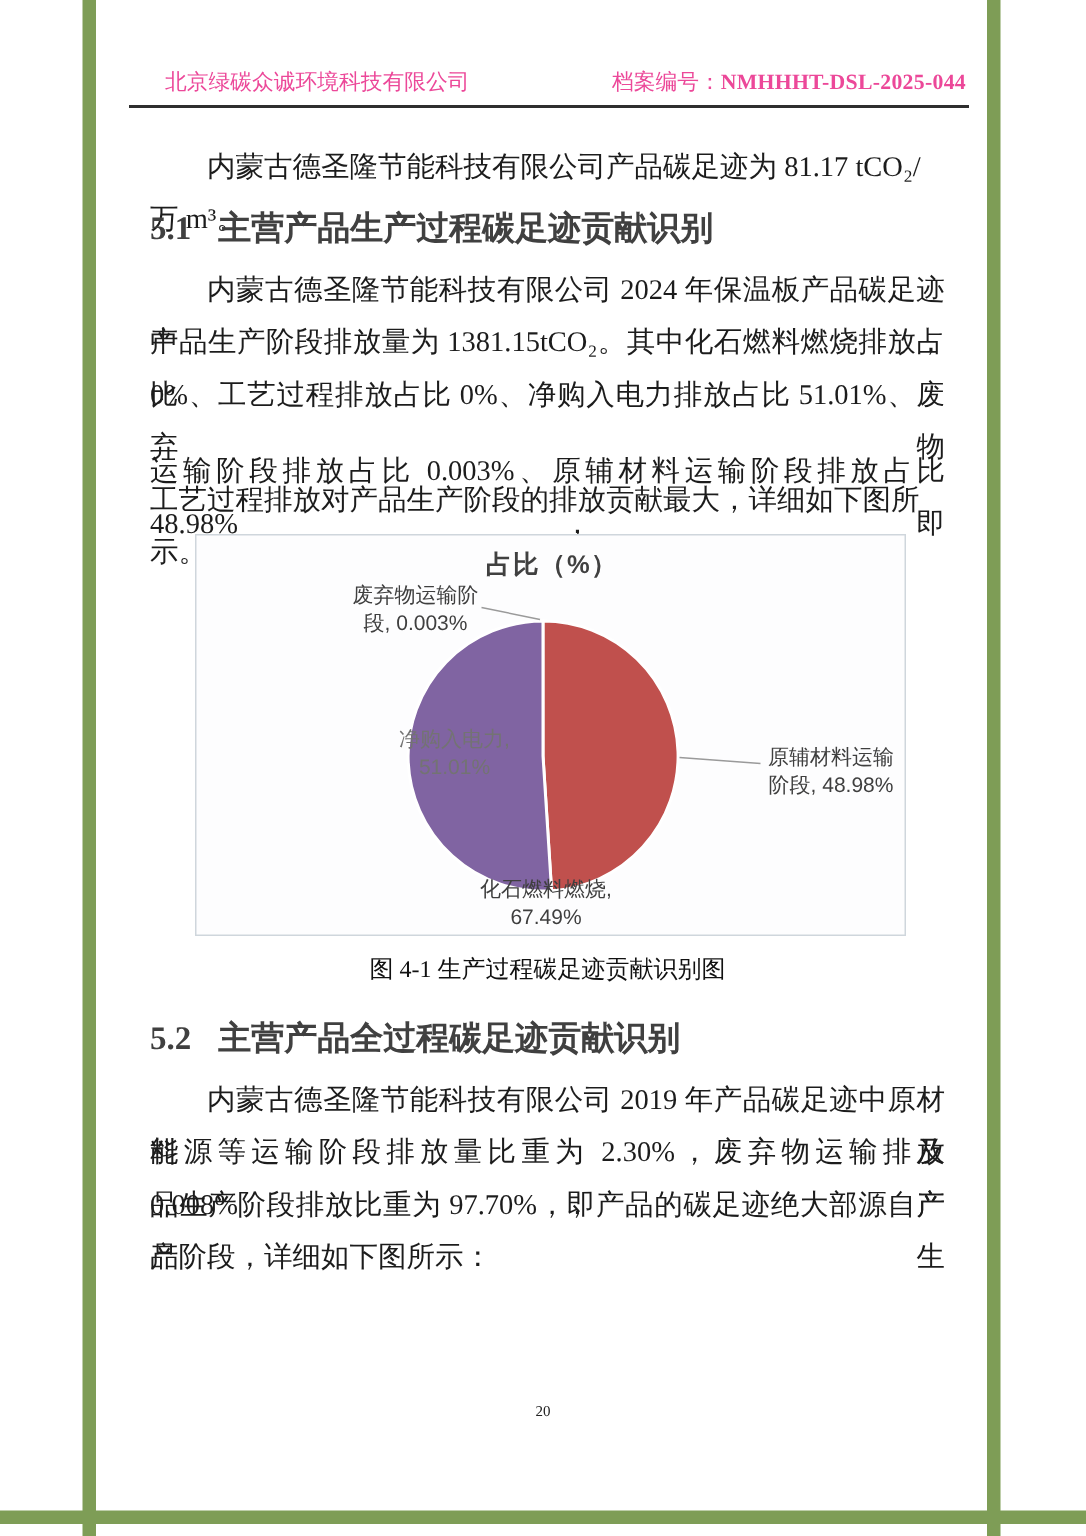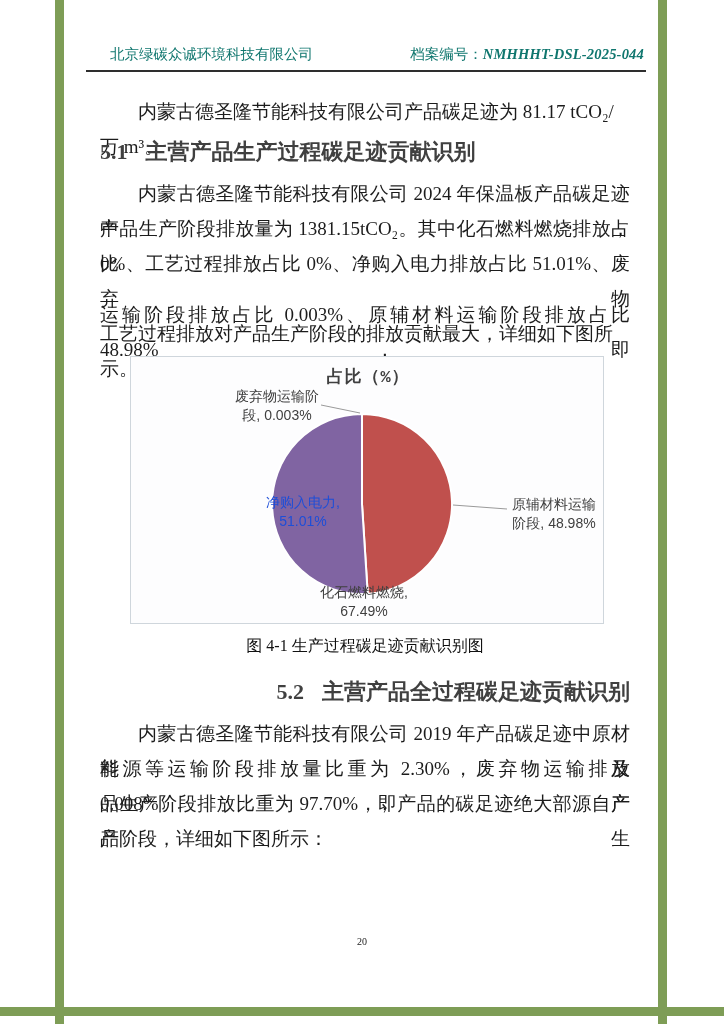--- a/index.html
+++ b/index.html
@@ -11,49 +11,49 @@
   
   .bar { position:absolute; background:#7E9D56; }
   .bar-left  { left:55px; top:0; width:9px; height:1024px; }
   .bar-right { left:658px; top:0; width:9px; height:1024px; }
   .bar-bottom{ left:0; top:1007px; width:724px; height:9px; }
 
   
   .hdr {
     position:absolute; left:86px; top:40px; width:560px; height:32px;
     border-bottom:2px solid #2e2e2e; display:flex; justify-content:space-between;
-    align-items:flex-end; padding:0 2px 6px 24px; font-size:14.5px; color:#0f766e;
+    align-items:flex-end; padding:0 2px 6px 24px; font-size:14.5px; color:#ec4899;
   }
-  .hdr .num { font-weight:bold; letter-spacing:0.2px;font-style:italic; }
+  .hdr .num { font-weight:bold; letter-spacing:0.2px; }
 
   
   .line { position:absolute; left:100px; width:530px; font-size:19px; line-height:35px; }
   .j    { text-align:justify; text-align-last:justify; }
   .ind  { text-indent:2em; }
   .h2   { position:absolute; left:100px; width:530px; font-size:22px; font-weight:bold; color:#404040; }
   .h2 .no { display:inline-block; margin-right:18px; }
 
   
   .chart-box {
     position:absolute; left:130px; top:356px; width:474px; height:268px;
     border:1px solid #cfd6dc; background:#fdfdfe;
   }
   .chart-box svg { position:absolute; left:0; top:0; }
   .c-title {
     position:absolute; left:7px; top:8px; width:460px; text-align:center;
-    font-family:Liberation Mono, monospace;
+    font-family:Liberation Sans, sans-serif;
     font-size:17px; font-weight:bold; color:#404040; letter-spacing:1px;
   }
   .c-label {
     position:absolute; font-family:"Liberation Sans","DejaVu Sans",sans-serif;
     font-size:14px; line-height:19px; color:#3f3f3f; text-align:center;
   }
   .c-label span { display:block; }
   .lbl-waste   { left:70px;  top:30px;  width:152px; }
-  .lbl-elec    { left:108px; top:136px; width:128px; color:#1d4ed8;text-align:center; }
+  .lbl-elec    { left:108px; top:126px; width:128px; color:#737373;text-align:center; }
   .lbl-raw     { left:376px; top:138px; width:94px;  }
   .lbl-fossil  { left:156px; top:226px; width:154px; }
 
   .caption { position:absolute; left:100px; top:636px; width:530px; text-align:center; font-size:16px; color:#111; }
   .pageno  { position:absolute; left:0; top:936px; width:724px; text-align:center; font-size:10px; color:#222; }
 </style>
 </head>
 <body>
 
 <div class="page">
@@ -104,21 +104,21 @@
       <span>阶段, 48.98%</span>
     </div>
     <div class="c-label lbl-fossil">
       <span>化石燃料燃烧,</span>
       <span>67.49%</span>
     </div>
   </div>
 
   <div class="caption">图 4-1  生产过程碳足迹贡献识别图</div>
 
-  <div class="h2" style="top:677px;text-align:right;">
+  <div class="h2" style="top:677px;">
     <span class="no">5.2</span><span>主营产品全过程碳足迹贡献识别</span>
   </div>
 
   <div class="line j ind" style="top:716px;">内蒙古德圣隆节能科技有限公司 2019 年产品碳足迹中原材料及</div>
   <div class="line j" style="top:751px;">能源等运输阶段排放量比重为 2.30%，废弃物运输排放 0.008%，产</div>
   <div class="line j" style="top:786px;">品生产阶段排放比重为 97.70%，即产品的碳足迹绝大部源自产品生</div>
   <div class="line" style="top:821px;">产阶段，详细如下图所示：</div>
 
   <div class="pageno">20</div>
 </div>

